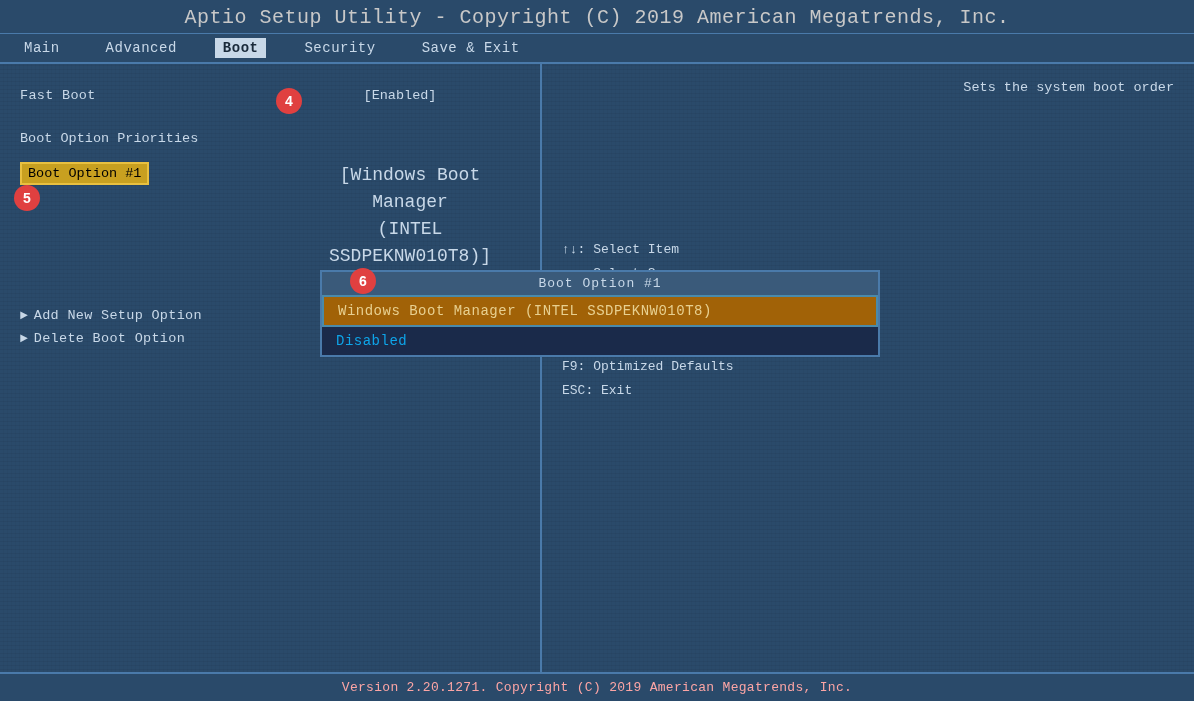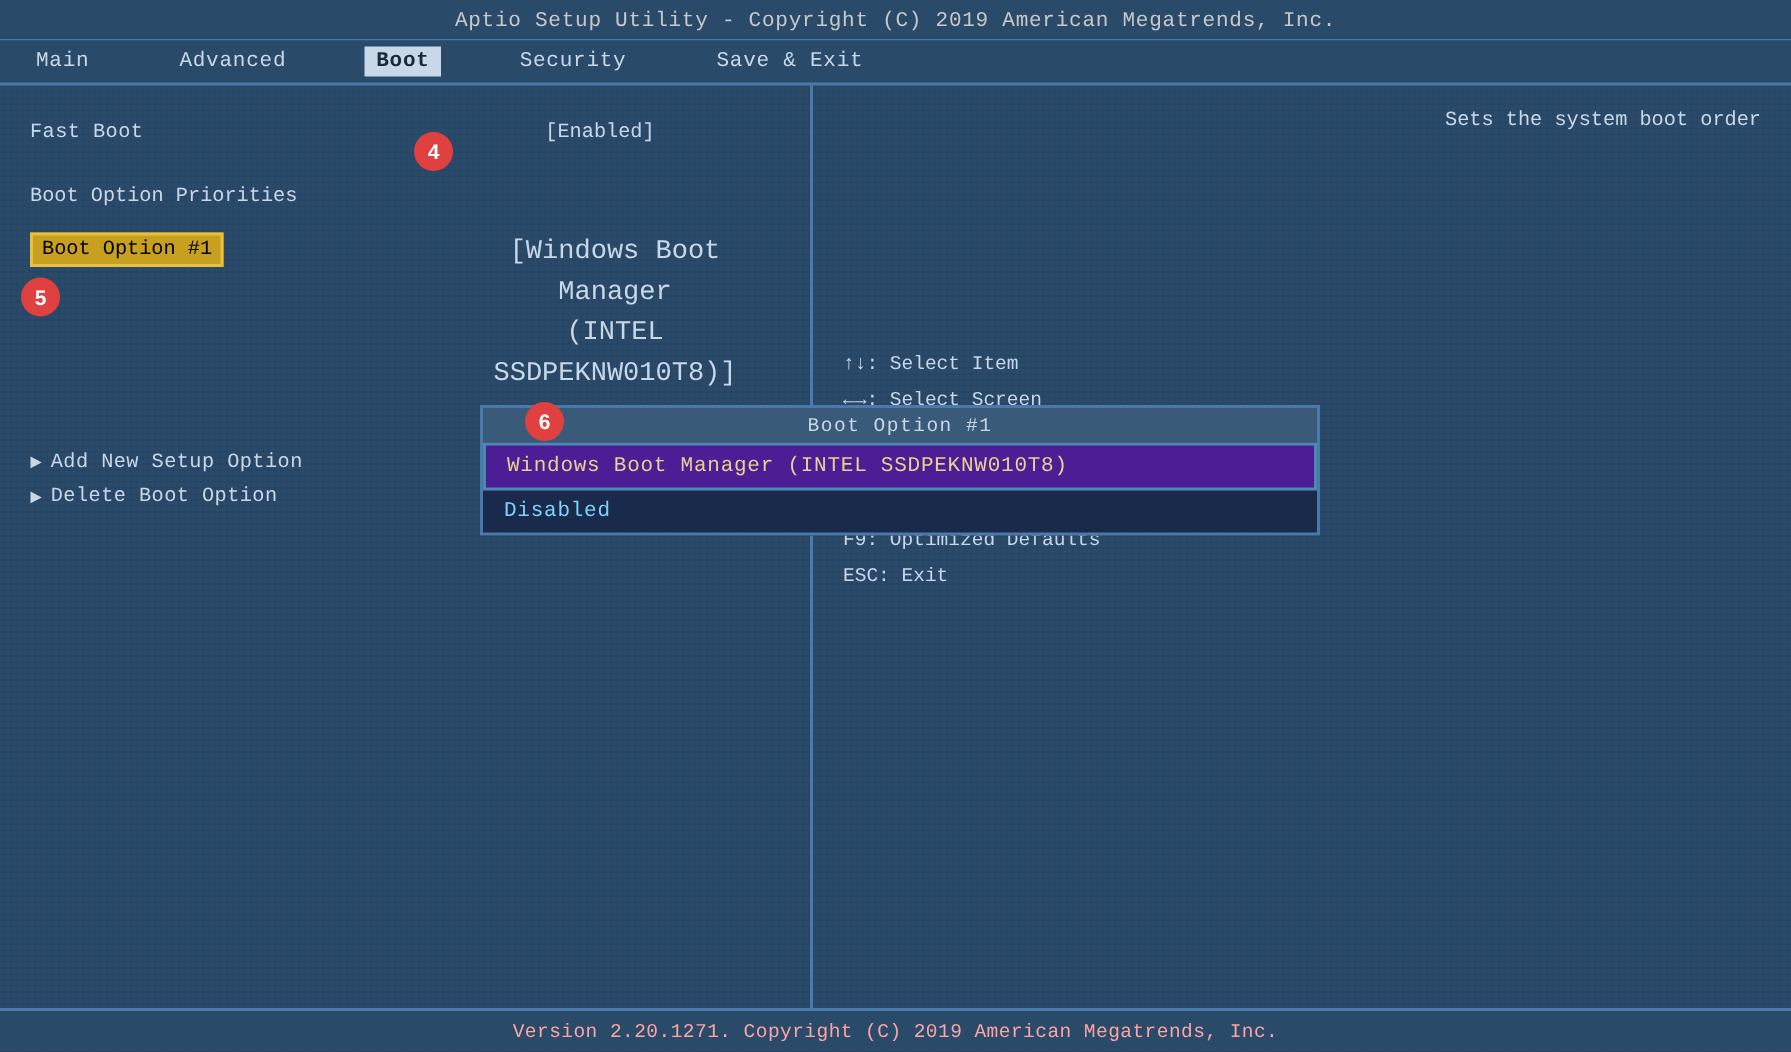--- a/index.html
+++ b/index.html
@@ -36,32 +36,32 @@
       display: flex;
       flex-direction: column;
     }
 
     
     .title-bar {
       background-color: #2a4a6a;
       color: #c8c8c8;
       text-align: center;
       padding: 6px 0 4px;
-      font-size: 14px;
+      font-size: 20px;
       letter-spacing: 0.5px;
       border-bottom: 1px solid #4a7aaa;
     }
 
     
     .menu-bar {
       background-color: #2a4a6a;
       display: flex;
       flex-direction: row;
       padding: 4px 16px;
-      gap: 44px;
+      gap: 30px;
       border-bottom: 2px solid #4a7aaa;
     }
 
     .menu-item {
       color: #c8d8e8;
       font-size: 14px;
       padding: 2px 8px;
       cursor: pointer;
       letter-spacing: 0.5px;
     }
@@ -203,26 +203,26 @@
       color: #c8d8e8;
       text-align: center;
       padding: 4px 0;
       font-size: 13px;
       letter-spacing: 1px;
     }
 
     .popup-option {
       padding: 6px 14px;
       font-size: 14px;
-      color: #7dd3fc;
+      color: #0ea5e9;
       letter-spacing: 0.5px;
     }
 
     .popup-option.selected {
-      background-color: #4c1d95;
+      background-color: #a16207;
       color: #e8d090;
       border: 2px solid #4a8aaa;
     }
 
     
     .badge {
       position: absolute;
       width: 26px;
       height: 26px;
       border-radius: 50%;

